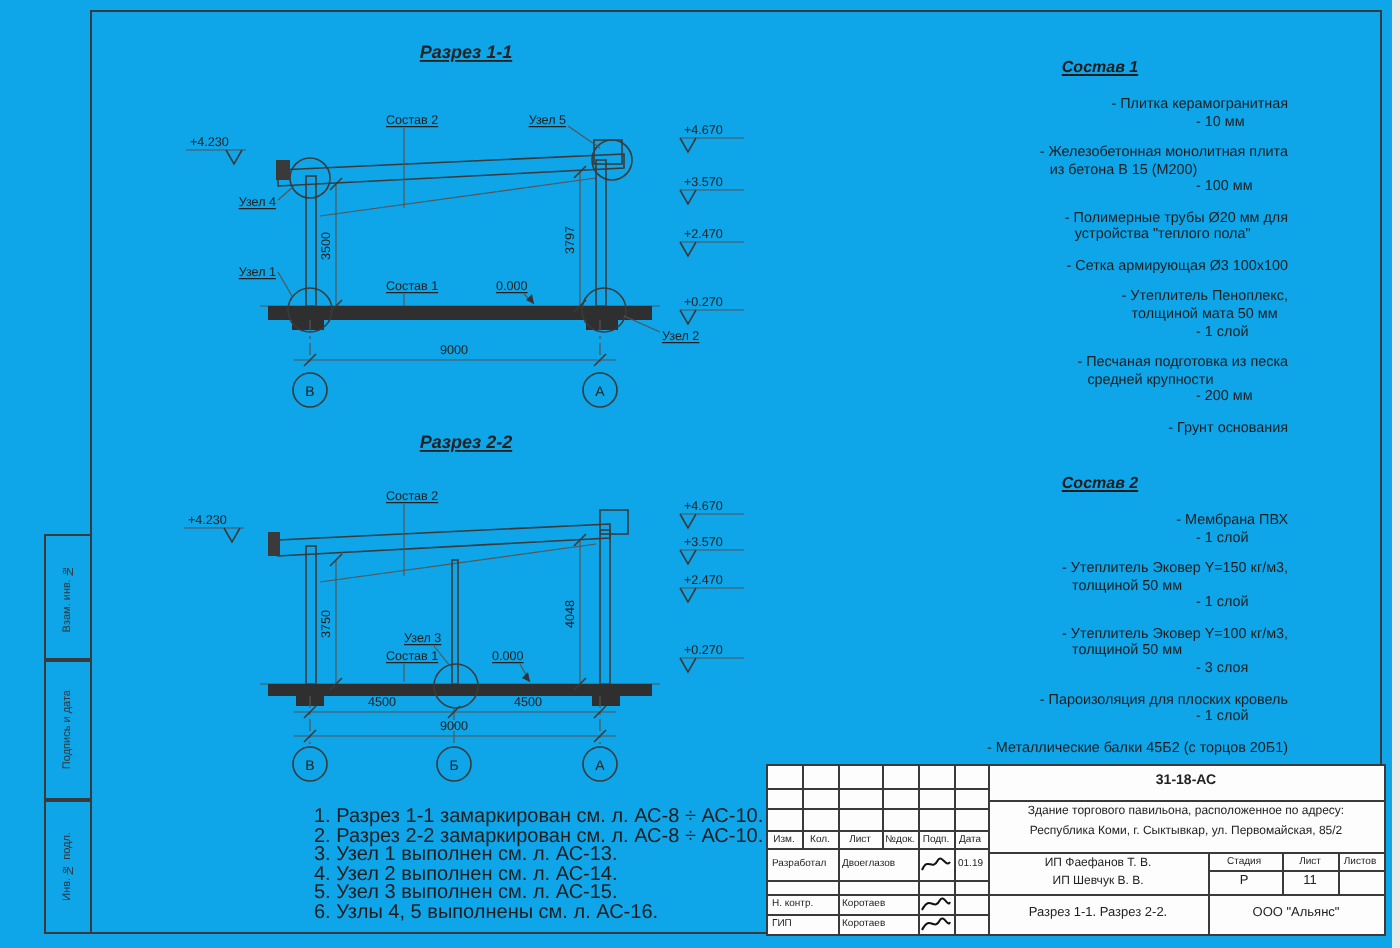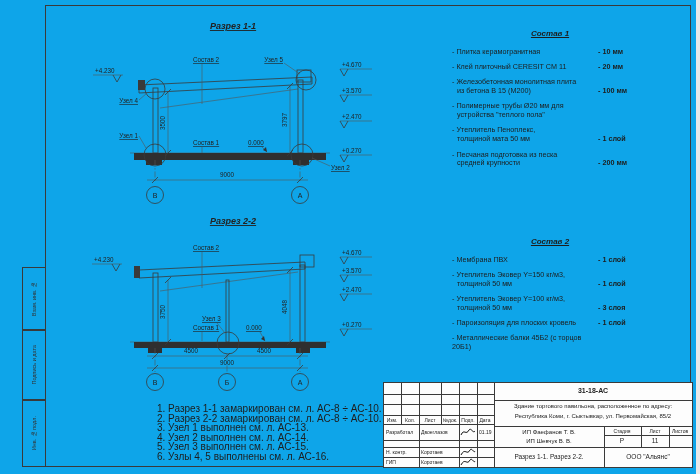--- a/index.html
+++ b/index.html
@@ -12,24 +12,24 @@
   svg text{font-family:"Liberation Sans",sans-serif;fill:#222;}
   .t-title{font-size:9px;font-style:italic;font-weight:bold;text-decoration:underline;}
   .t-lbl{font-size:6.3px;text-decoration:underline;}
   .t-dim{font-size:6.3px;}
   .t-ax{font-size:7px;}
   .ln{stroke:#3a3a3a;stroke-width:0.8;fill:none;}
   .thin{stroke:#555;stroke-width:0.6;fill:none;}
   .dash{stroke:#555;stroke-width:0.6;fill:none;stroke-dasharray:6 2 1.5 2;}
   .sostav{position:absolute;width:196px;font-size:7.2px;line-height:1.22;color:#1d1d1d;}
   .sostav .ttl{text-align:center;font-size:8px;font-style:italic;font-weight:bold;text-decoration:underline;margin-bottom:9px;}
-  .itm{display:flex;align-items:flex-end;margin-bottom:6.5px;}
+  .itm{display:flex;align-items:flex-end;margin-bottom:6.5px;flex-direction:column;}
   .itm .nm{flex:1;padding-right:4px;}
   .itm .nm .l2{display:block;padding-left:5px;}
-  .itm .qty{width:50px;white-space:nowrap;font-weight:bold;}
+  .itm .qty{width:50px;white-space:nowrap;}
   .notes{position:absolute;left:157px;top:404px;font-size:10px;line-height:9.6px;color:#1d1d1d;}
   .tb{position:absolute;left:383px;top:382px;width:308px;height:84px;border:1.4px solid #3a3a3a;background:#fdfdfd;}
   .vl{position:absolute;width:1px;background:#3a3a3a;}
   .hl{position:absolute;height:1px;background:#3a3a3a;}
   .tbt{position:absolute;white-space:nowrap;color:#222;}
   .c{transform:translateX(-50%);}
   .f5{font-size:5px;} .f6{font-size:6px;} .f65{font-size:6.5px;} .f7{font-size:7px;font-weight:bold;}
 </style>
 </head>
 <body>
@@ -232,38 +232,42 @@
     </g>
   </svg>
 
   <div class="sostav" style="left:452px;top:29px;">
     <div class="ttl">Состав 1</div>
     <div class="itm">
         <span class="nm"><span>- Плитка керамогранитная</span></span>
         <span class="qty">- 10 мм</span>
       </div>
     <div class="itm">
-        <span class="nm"><span>- Клей плиточный CERESIT CM 11</span></span>
-        <span class="qty">- 20 мм</span>
-      </div>
-    <div class="itm">
         <span class="nm"><span>- Железобетонная монолитная плита</span><span class="l2">из бетона В 15 (М200)</span></span>
         <span class="qty">- 100 мм</span>
       </div>
     <div class="itm">
         <span class="nm"><span>- Полимерные трубы Ø20 мм для</span><span class="l2">устройства "теплого пола"</span></span>
         <span class="qty"></span>
       </div>
     <div class="itm">
+        <span class="nm"><span>- Сетка армирующая Ø3 100х100</span></span>
+        <span class="qty"></span>
+      </div>
+    <div class="itm">
         <span class="nm"><span>- Утеплитель Пеноплекс,</span><span class="l2">толщиной мата 50 мм</span></span>
         <span class="qty">- 1 слой</span>
       </div>
     <div class="itm">
         <span class="nm"><span>- Песчаная подготовка из песка</span><span class="l2">средней крупности</span></span>
         <span class="qty">- 200 мм</span>
+      </div>
+    <div class="itm">
+        <span class="nm"><span>- Грунт основания</span></span>
+        <span class="qty"></span>
       </div>
   </div>
 
   <div class="sostav" style="left:452px;top:237px;">
     <div class="ttl">Состав 2</div>
     <div class="itm">
         <span class="nm"><span>- Мембрана ПВХ</span></span>
         <span class="qty">- 1 слой</span>
       </div>
     <div class="itm">

